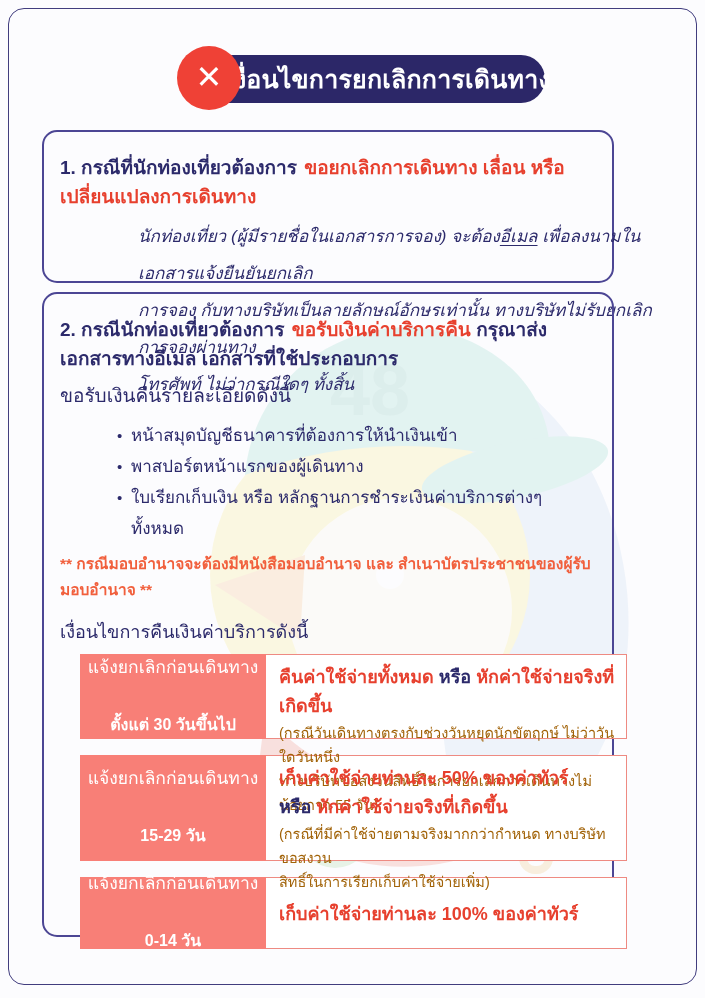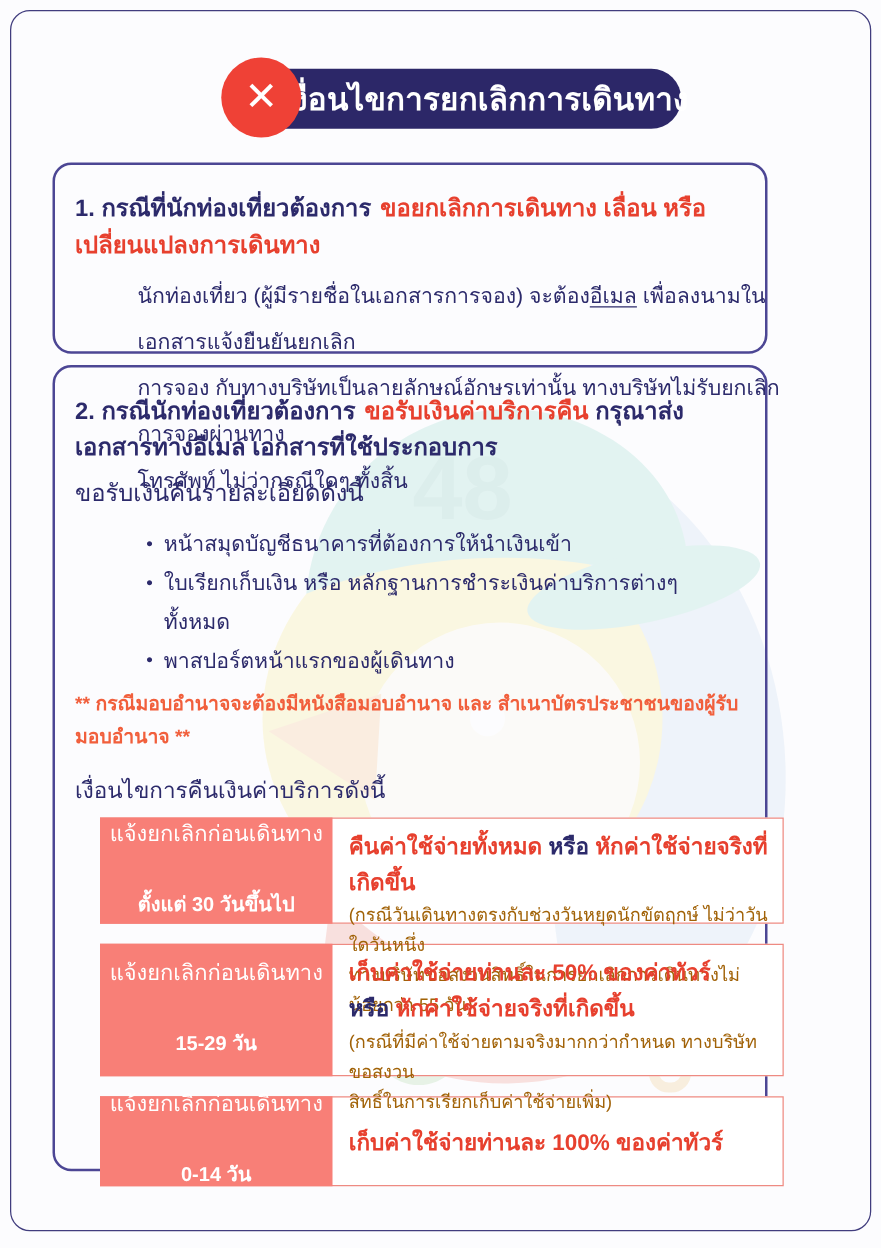--- a/index.html
+++ b/index.html
@@ -41,21 +41,21 @@
     border:2px solid #4C4694;border-radius:15px;z-index:1;
     padding:0 16px;
   }
   .box1{top:130px;height:153px;}
   .box2{top:292px;height:645px;}
   .navy{color:#2C2A6B;}
   .red{color:#E7402E;}
   .lead{font-size:19px;font-weight:bold;line-height:29px;margin-top:21px;}
   .lead .red{margin-left:2px;}
   .para{
-    margin:7px 0 0 50px;font-size:17px;color:#2C2A6B;line-height:37px;width:530px;
+    margin:7px 0 0 78px;font-size:17px;color:#2C2A6B;line-height:37px;width:530px;font-style:italic;
   }
   .u{text-decoration:underline;text-underline-offset:3px;}
   
   .lead2b{font-size:19px;font-weight:normal;line-height:29px;margin-top:8px;}
   .bullets{list-style:none;margin:10px 0 0 0;padding:0 0 0 57px;}
   .bullets li{font-size:17px;color:#2C2A6B;line-height:31px;position:relative;padding-left:14px;}
   .bullets li::before{content:"•";position:absolute;left:0;top:0;color:#2C2A6B;font-size:15px;}
   .poa{
     margin-top:7px;font-size:15.5px;font-weight:bold;
     color:#F15F3C;line-height:26px;
@@ -134,22 +134,22 @@
   <section class="box box2">
     <div class="lead">
       <span class="navy">2. กรณีนักท่องเที่ยวต้องการ</span>
       <span class="red">ขอรับเงินค่าบริการคืน</span>
       <span class="navy">กรุณาส่งเอกสารทางอีเมล เอกสารที่ใช้ประกอบการ</span>
     </div>
     <div class="lead2b navy">ขอรับเงินคืนรายละเอียดดังนี้</div>
 
     <ul class="bullets">
       <li>หน้าสมุดบัญชีธนาคารที่ต้องการให้นำเงินเข้า</li>
+      <li>พาสปอร์ตหน้าแรกของผู้เดินทาง</li>
       <li>ใบเรียกเก็บเงิน หรือ หลักฐานการชำระเงินค่าบริการต่างๆ ทั้งหมด</li>
-      <li>พาสปอร์ตหน้าแรกของผู้เดินทาง</li>
     </ul>
 
     <div class="poa">** กรณีมอบอำนาจจะต้องมีหนังสือมอบอำนาจ และ สำเนาบัตรประชาชนของผู้รับมอบอำนาจ **</div>
     <div class="refund-heading">เงื่อนไขการคืนเงินค่าบริการดังนี้</div>
 
     <div class="rtable">
 
       <div class="rrow rrow-1">
         <div class="rcell-period">
           <div class="p1">แจ้งยกเลิกก่อนเดินทาง</div>

